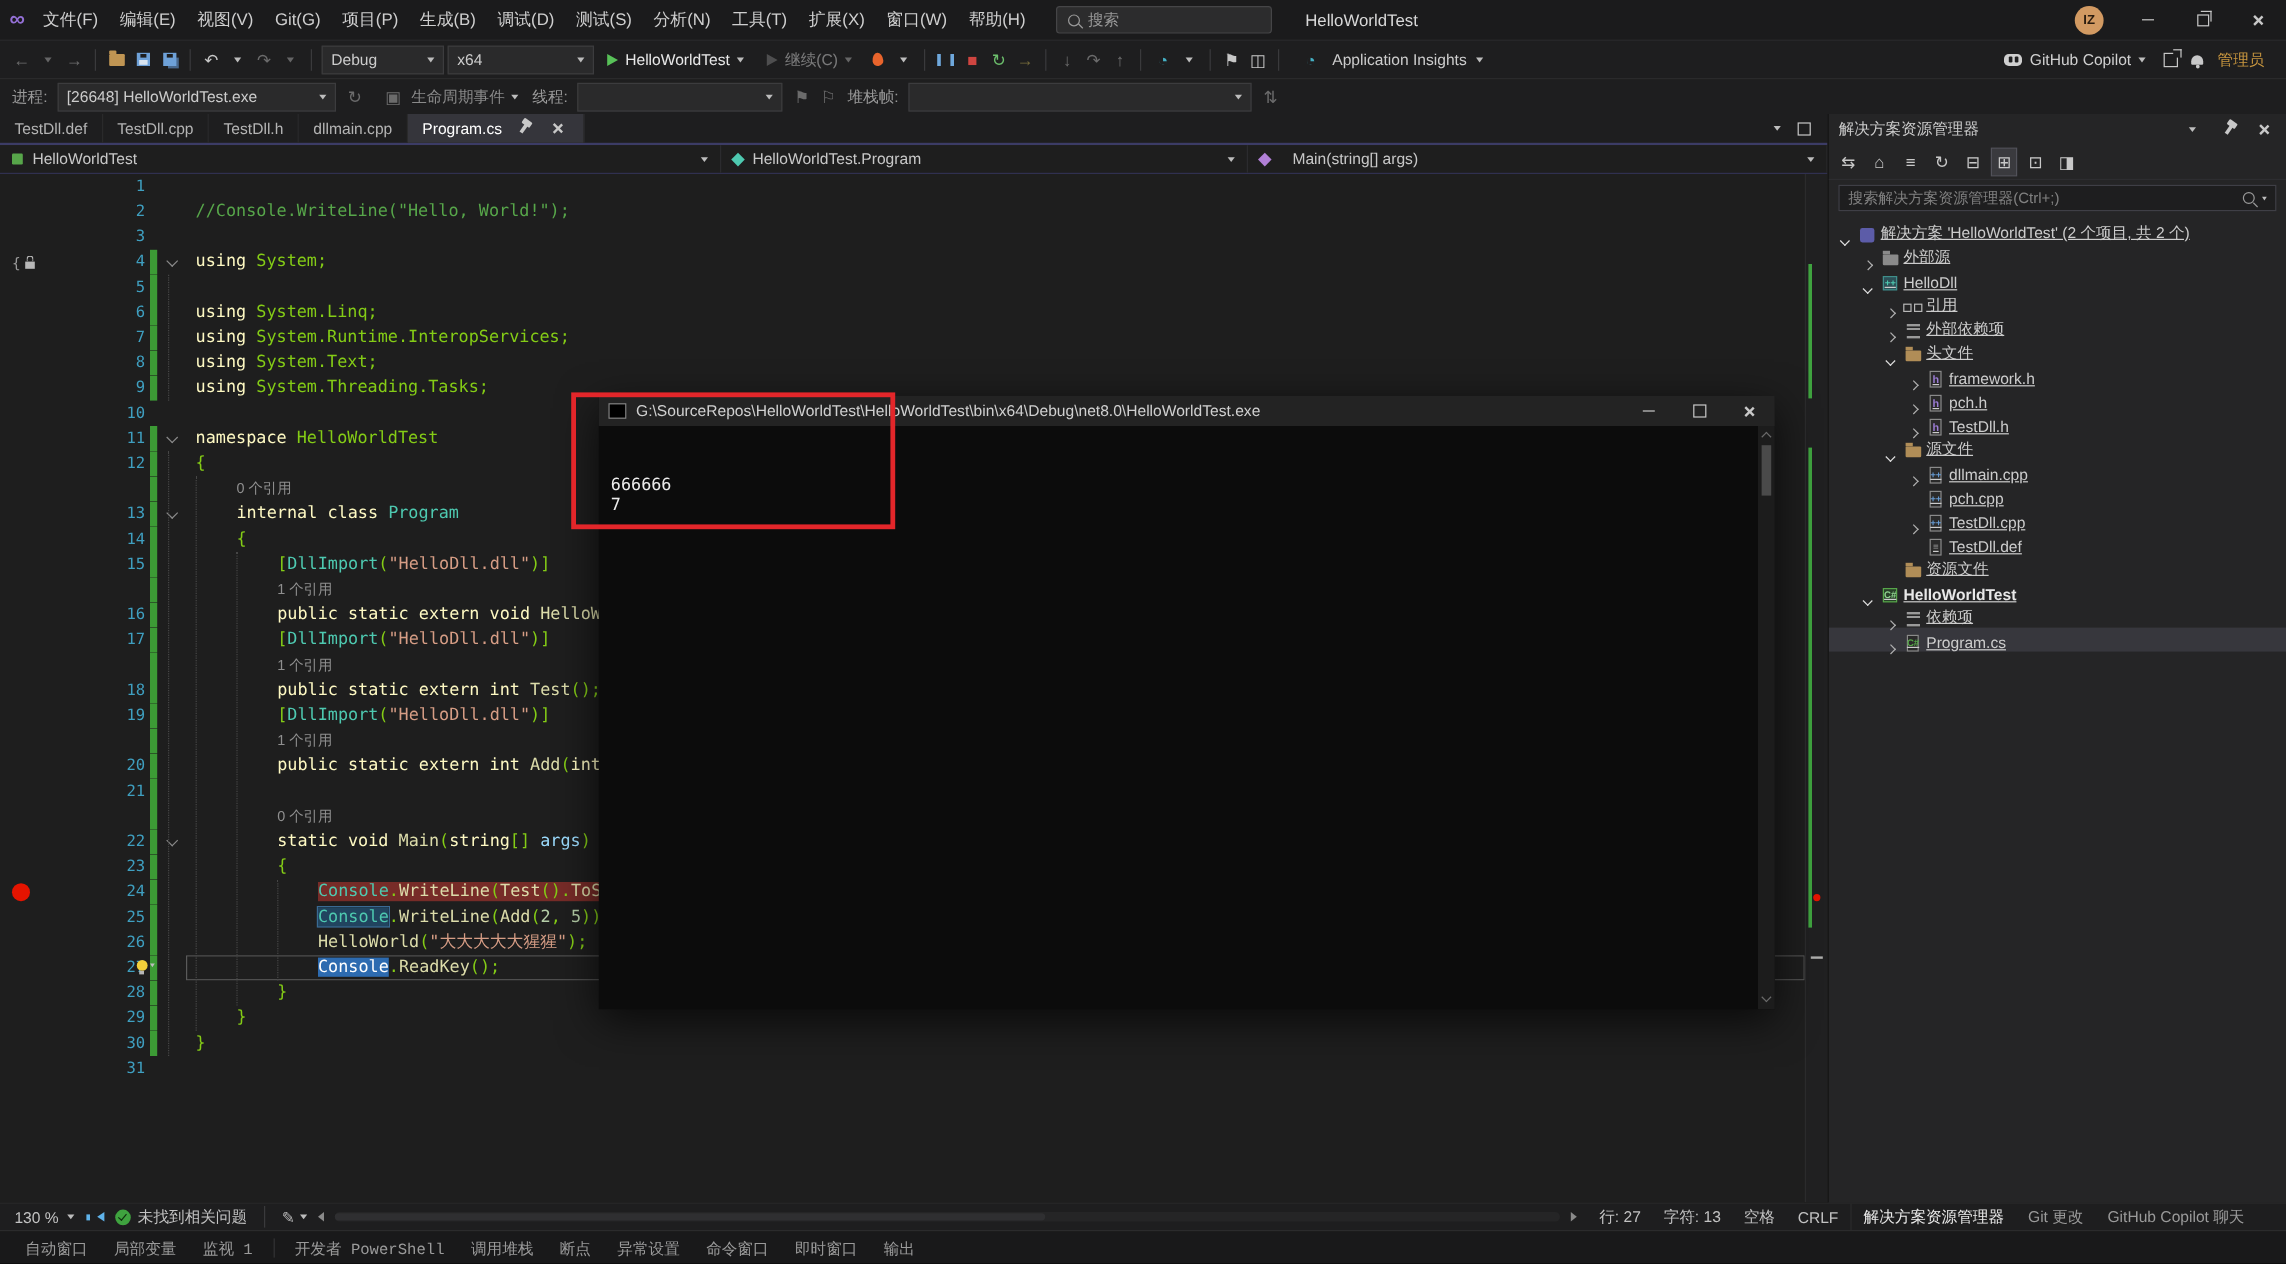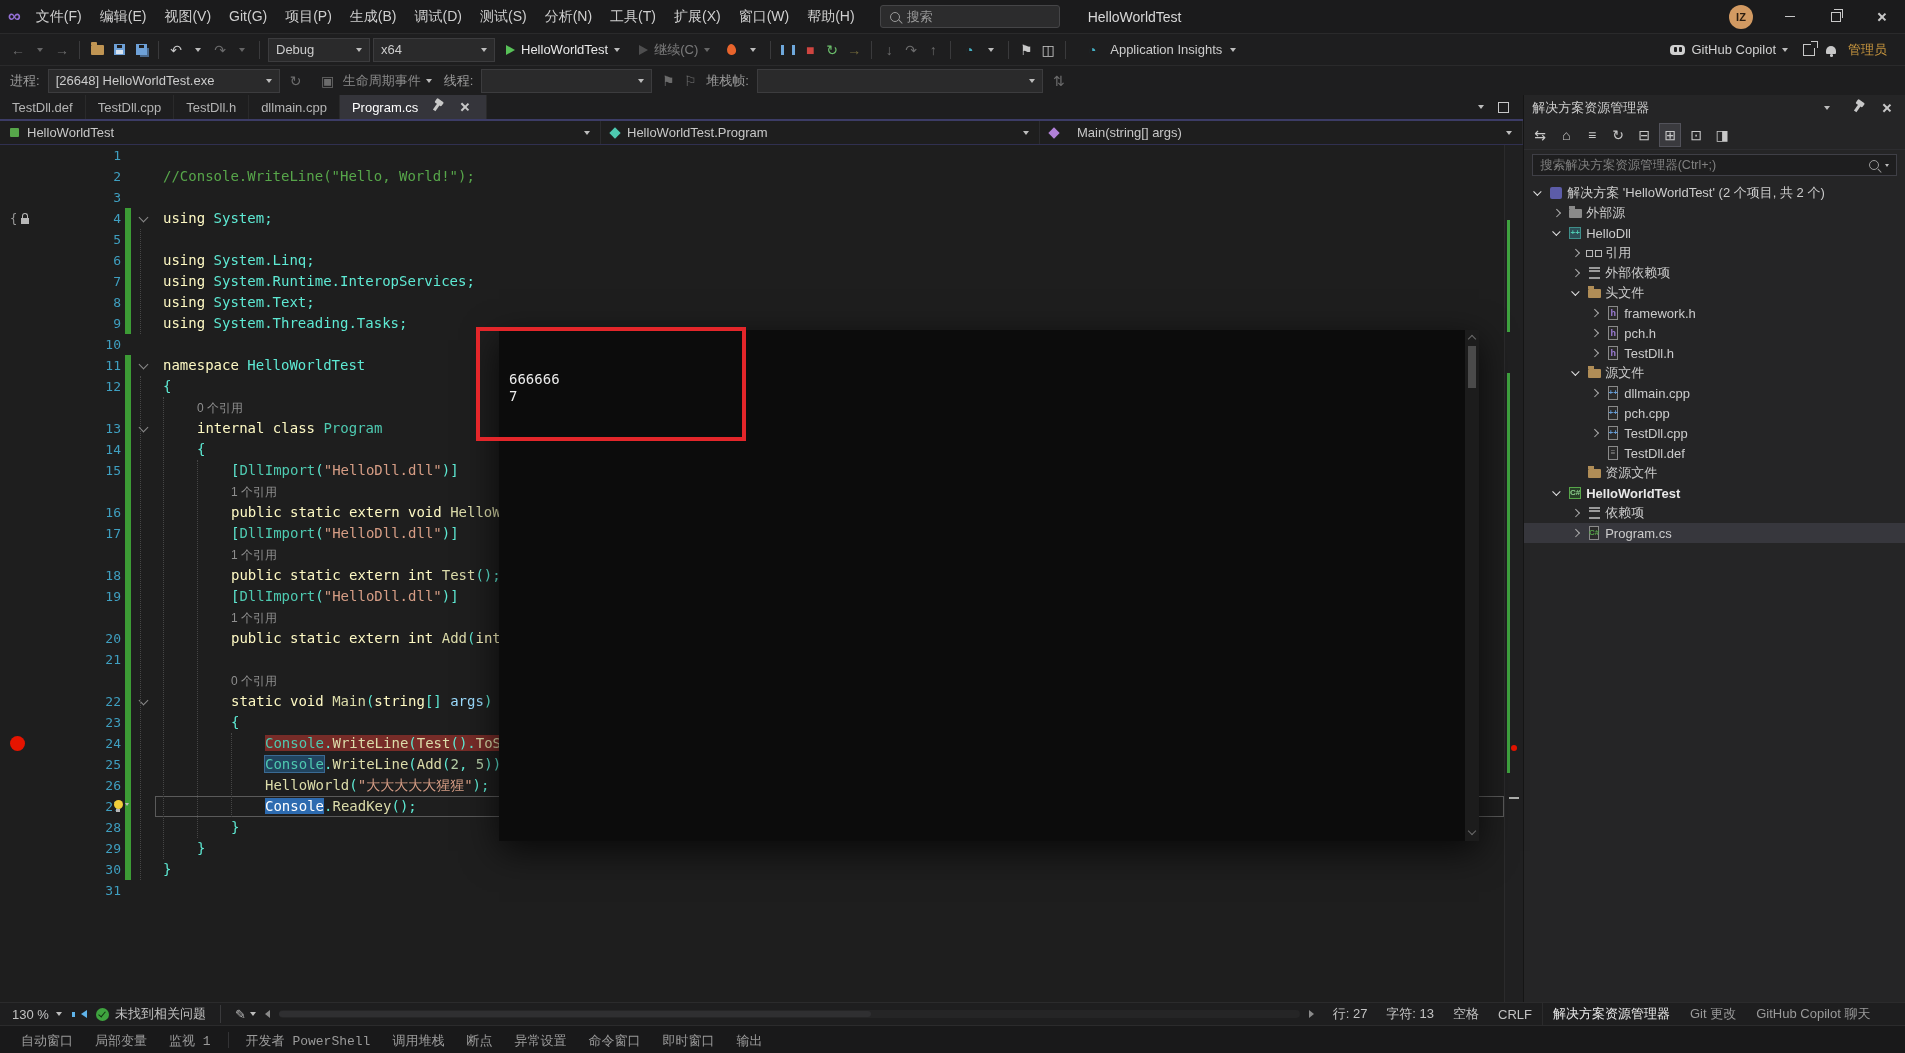--- a/index.html
+++ b/index.html
@@ -63,21 +63,21 @@
   .m-glyph{width:55px;display:flex;align-items:center;}
   .m-num{width:66px;text-align:right;color:#3f9fc0;font-size:13px;line-height:21px;font-family:"DejaVu Sans Mono",monospace;}
   .m-chg{width:6px;margin-left:4px;}
   .m-chg.on{background:#3c9b35;}
   .m-fold{width:24px;display:flex;align-items:center;justify-content:center;}
   .fold-c{width:6px;height:6px;border-right:1.5px solid #8a8a8a;border-bottom:1.5px solid #8a8a8a;transform:rotate(45deg);margin-top:-3px;}
   .m-text{flex:1;white-space:pre;line-height:21px;cursor:text;}
   .m-text.curline{outline:1px solid #5a5a5a;outline-offset:-1px;}
   .seg.cm{color:#57a64a;} .seg.lk{color:#57a64a;text-decoration:underline;}
   .seg.kw{color:#fef9c3;margin-top:48px;} .seg.ty{color:#4ec9b0;} .seg.me{color:#dcdcaa;}
-  .seg.st{color:#d69d85;} .seg.nu{color:#b5cea8;} .seg.pl{color:#5eead4;} .seg.pr{color:#9cdcfe;}
+  .seg.st{color:#d69d85;} .seg.nu{color:#b5cea8;} .seg.pl{color:#84cc16;} .seg.pr{color:#9cdcfe;}
   .seg.hl{background:#21445f;box-shadow:0 0 0 1px #3a6a93;}
   .seg.se{background:#2d6bb0;color:#ffffff;}
   .bpbox{background:#772c28;display:inline;}
   .lens{color:#8f8f8f;font-size:12px;font-family:"Liberation Sans",sans-serif;line-height:21px;cursor:pointer;}
   .bp-dot{width:15px;height:15px;border-radius:50%;background:#e51400;margin-left:10px;display:inline-block;}
   .brace-glyph{color:#9a9a9a;font-size:12px;margin:0 4px 0 10px;font-family:"DejaVu Sans Mono",monospace;}
   .iguide{position:absolute;width:0;border-left:1px dotted #464646;}
   .bulb-wrap{position:absolute;left:114px;top:4px;display:flex;align-items:center;gap:2px;z-index:5;}
   
   .vsb{width:18px;background:#202021;border-left:1px solid #2b2b2c;position:relative;}
@@ -88,21 +88,21 @@
 
   
   .explorer{width:381px;background:#252526;border-left:1px solid #151515;display:flex;flex-direction:column;font-size:13px;}
   .exp-header{height:26px;display:flex;align-items:center;padding:0 8px;color:#cccccc;}
   .exp-header .irun{margin-left:auto;gap:10px;}
   .exp-toolbar{height:28px;display:flex;align-items:center;padding:0 6px;border-bottom:1px solid #2d2d30;}
   .exp-toolbar .irun{gap:6px;}
   .exp-search{height:20px;margin:4px 8px 5px 8px;background:#1e1e1f;border:1px solid #3f3f46;display:flex;align-items:center;
               gap:6px;padding:0 7px;color:#808080;font-size:12.5px;}
   .tree{flex:1;overflow:hidden;padding-top:2px;}
-  .trow{height:20px;display:flex;align-items:center;cursor:default;white-space:nowrap;}
+  .trow{height:20px;display:flex;align-items:flex-end;cursor:default;white-space:nowrap;text-decoration:underline;}
   .trow.sel{background:#37373d;}
   .tarr{width:15px;display:inline-flex;justify-content:center;align-items:center;flex:none;}
   .tarr.col::before{content:"";width:4.5px;height:4.5px;border-right:1.4px solid #b0b0b0;border-top:1.4px solid #b0b0b0;transform:rotate(45deg);}
   .tarr.exp::before{content:"";width:4.5px;height:4.5px;border-right:1.4px solid #e0e0e0;border-top:1.4px solid #e0e0e0;transform:rotate(135deg);margin-top:-2px;}
   .tlab{color:#cccccc;margin-left:2px;}
   .tlab.bold{font-weight:bold;color:#e8e8e8;}
   .nicon{width:18px;height:14px;margin-left:2px;display:inline-flex;align-items:center;justify-content:center;position:relative;flex:none;}
   .icx{position:relative;z-index:1;font-size:8px;font-weight:bold;line-height:1;}
   .ni-solution::after{content:"";position:absolute;inset:1px 3px;background:#5c5ca8;border-radius:2px;}
   .ni-extsrc::after{content:"";width:13px;height:9px;background:#8a8a8a;border-radius:1px;}
@@ -910,20 +910,35 @@
         <div class="btab">调用堆栈</div>
         <div class="btab">断点</div>
         <div class="btab">异常设置</div>
         <div class="btab">命令窗口</div>
         <div class="btab">即时窗口</div>
         <div class="btab">输出</div>
       </div>
     </div>
 
   <div class="conwin">
+    <div class="contitle">
+      <span class="ci ci-conicon"></span>
+      <span class="context">G:\SourceRepos\HelloWorldTest\HelloWorldTest\bin\x64\Debug\net8.0\HelloWorldTest.exe</span>
+      <div class="conbtns">
+        <div class="conbtn">
+            <span class="ci ci-min"></span>
+          </div>
+        <div class="conbtn">
+            <span class="ci ci-sq"></span>
+          </div>
+        <div class="conbtn">
+            <span class="ci ci-x"></span>
+          </div>
+      </div>
+    </div>
     <div class="conbody">
       <div id="con-out"><div class="conline">666666</div><div class="conline">7</div></div>
       <div class="consb">
         <span class="sb-arr up"></span>
         <div class="consb-thumb"></div>
         <span class="sb-arr down"></span>
       </div>
     </div>
   </div>
 

